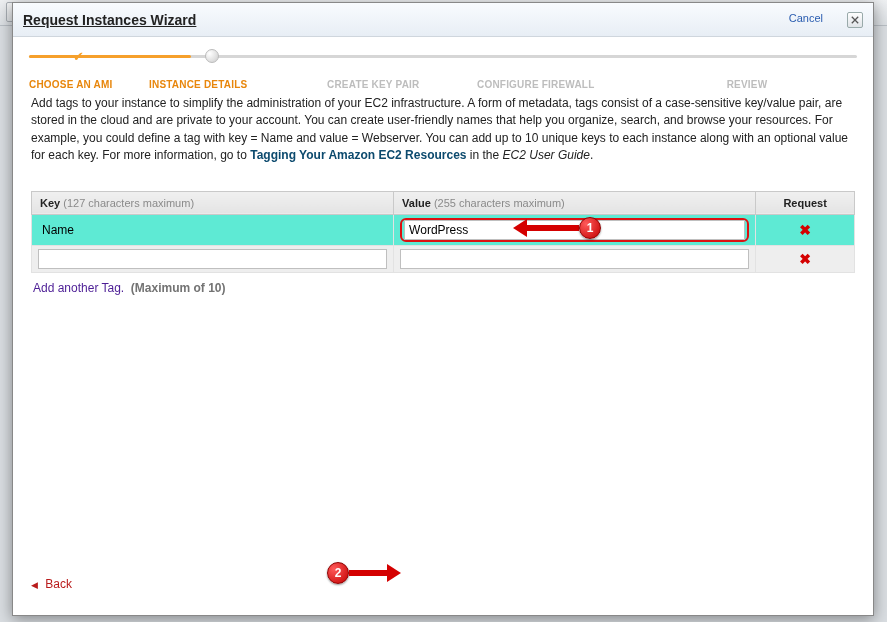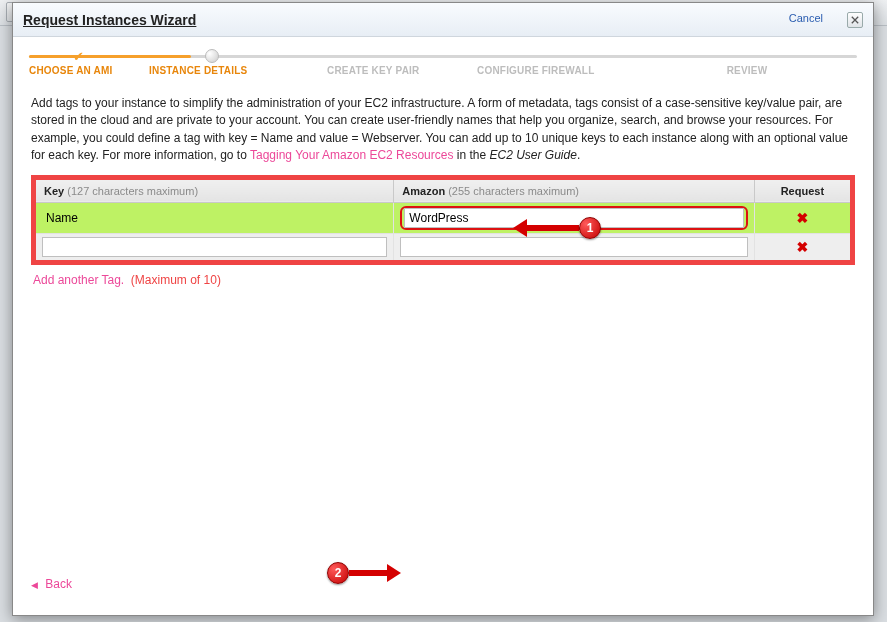--- a/index.html
+++ b/index.html
@@ -13,43 +13,43 @@
   .cancel-wrap { display: flex; align-items: flex-start; gap: 24px; }
   .cancel-link { color: #2a5db0; cursor: pointer; font-size: 11px; }
   .close-btn { width: 16px; height: 16px; border: 1px solid #9aa; background: linear-gradient(#fefefe,#e0e4e8); border-radius: 2px; display: flex; align-items: center; justify-content: center; cursor: pointer; }
   .close-btn svg { width: 8px; height: 8px; }
   .steps { position: relative; height: 34px; margin: 14px 16px 6px 16px; }
   .track { position: absolute; top: 4px; left: 0; right: 0; height: 3px; background: #d6d6d6; border-radius: 2px; }
   .track-done { position: absolute; top: 4px; left: 0; width: 162px; height: 3px; background: #f6a02b; border-radius: 2px; }
   .dot { position: absolute; top: -2px; width: 14px; height: 14px; border-radius: 50%; background: radial-gradient(circle at 30% 30%, #fff, #ccc); border: 1px solid #bbb; }
   .dot.done { background: none; border: none; top: -1px; }
   .check { color:#f6a02b; font-size:13px; line-height:12px; }
-  .step-labels { position: absolute; top: 14px; left: 0; right: 0; display: flex; }
+  .step-labels { position: absolute; top: 28px; left: 0; right: 0; display: flex; }
   .step-label { font-size: 10px; font-weight: bold; letter-spacing: .2px; color: #bdbdbd; text-transform: uppercase; }
   .step-label.done, .step-label.active { color: #e8860b; }
   .content { padding: 4px 18px 0 18px; flex: 1; }
   .intro { font-size: 12px; color: #222; line-height: 1.45; }
-  .intro a { color: #ec4899; text-decoration: none; }
+  .intro a { color: #0c4a6e; text-decoration: none; font-weight: bold; }
   .intro em.guide { font-style: italic; }
-  table.tags { width: 100%; border-collapse: collapse; margin-top: 10px; border: 5px solid #ef4444; }
+  table.tags { width: 100%; border-collapse: collapse; margin-top: 26px; border: 1px solid #ef4444; }
   table.tags th { background: linear-gradient(#f0f0f0,#e4e4e4); text-align: left; font-size: 11px; padding: 5px 8px; border: 1px solid #c9c9c9; color: #222; }
   table.tags th .hint { color: #8a8a8a; font-weight: normal; }
-  table.tags td { border: 1px solid #e2e2e2; padding: 3px 6px; background: #bef264; vertical-align: middle; }
+  table.tags td { border: 1px solid #e2e2e2; padding: 3px 6px; background: #5eead4; vertical-align: middle; }
   .cell-input { width: 100%; border: 1px solid #bfbfbf; padding: 2px 4px; font-family: inherit; font-size: 12px; height: 20px; background: #fff; }
   .cell-static { width: 100%; padding: 2px 4px; font-size: 12px; height: 20px; line-height: 16px; }
   .value-hl { border: 2px solid #d11; border-radius: 6px; padding: 0 2px; }
   .value-hl .cell-input { border: 1px solid #bfbfbf; }
   .remove-cell { text-align: center; width: 90px; }
   .remove-x { color: #d40000; font-weight: bold; font-size: 14px; cursor: pointer; display:inline-block; }
   tr.empty td { background: #eeeeee; }
   .add-row { margin: 8px 2px; font-size: 12px; color: #555; }
-  .add-row a { color: #ec4899; text-decoration: none; }
-  .add-row .hint { color: #ef4444; }
+  .add-row a { color: #4c1d95; text-decoration: none; }
+  .add-row .hint { color: #737373; font-weight: bold; }
   .footer { height: 52px; border-top: 0; display: flex; align-items: center; padding: 0 18px 10px 18px; position: relative; }
-  .back { color: #ec4899; cursor: pointer; font-size: 12px; }
+  .back { color: #b91c1c; cursor: pointer; font-size: 12px; }
   .back .tri { font-size: 9px; margin-right: 4px; }
   .continue { position: absolute; left: 50%; transform: translateX(-50%); display: inline-flex; align-items: center; border: 1px solid #8a8f94; background: linear-gradient(#fbfcfd,#e3e7ea); border-radius: 2px; height: 26px; padding: 0 4px 0 14px; cursor: pointer; color: #1a4d9a; font-size: 12px; font-weight: bold; }
   .continue .arrow-box { width: 18px; height: 18px; margin-left: 10px; background: linear-gradient(#ffb648,#f38f12); border: 1px solid #d87a0a; border-radius: 2px; display: flex; align-items: center; justify-content: center; }
   .continue .arrow-box svg { width: 8px; height: 10px; fill: #fff; }
   
   .callout { position: absolute; display: flex; align-items: center; pointer-events: none; }
   .bubble { width: 22px; height: 22px; border-radius: 50%; background: radial-gradient(circle at 30% 30%, #ff5a5a, #c30000); border: 1px solid #8e0000; color: #fff; font-size: 12px; font-weight: bold; display: flex; align-items: center; justify-content: center; box-shadow: 0 1px 2px rgba(0,0,0,.4); }
   .arrow-red { height: 10px; display: flex; align-items: center; }
   .arrow-red .shaft { height: 6px; background: #d40000; }
   .arrow-red .head-l { width: 0; height: 0; border-top: 9px solid transparent; border-bottom: 9px solid transparent; border-right: 14px solid #d40000; }
@@ -106,21 +106,21 @@
     </p>
 
     <table class="tags">
       <thead>
         <tr>
           <th style="width:44%">
             <span>Key</span>
             <span class="hint">(127 characters maximum)</span>
           </th>
           <th style="width:44%">
-            <span>Amazon</span>
+            <span>Value</span>
             <span class="hint">(255 characters maximum)</span>
           </th>
           <th style="width:12%;text-align:center">Request</th>
         </tr>
       </thead>
       <tbody>
         <tr>
           <td>
               <div class="cell-static">Name</div>
             </td>

